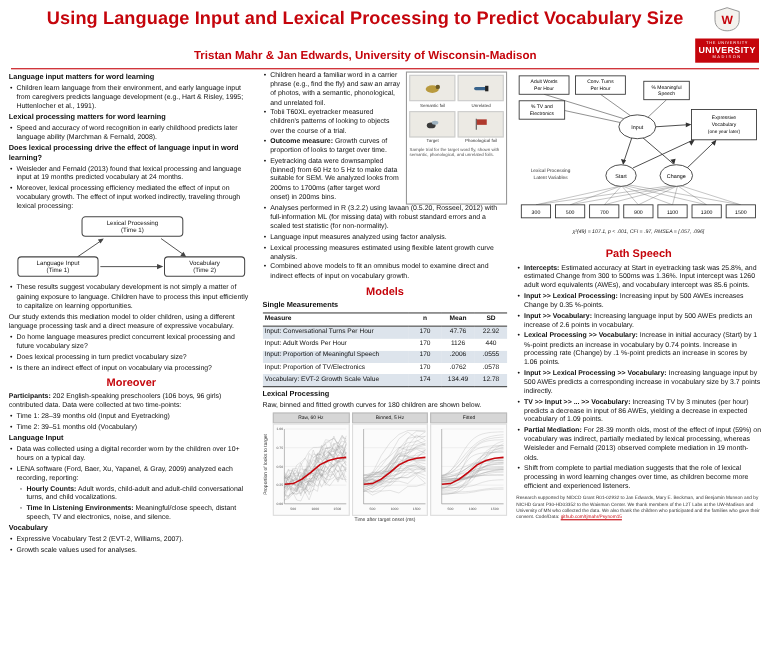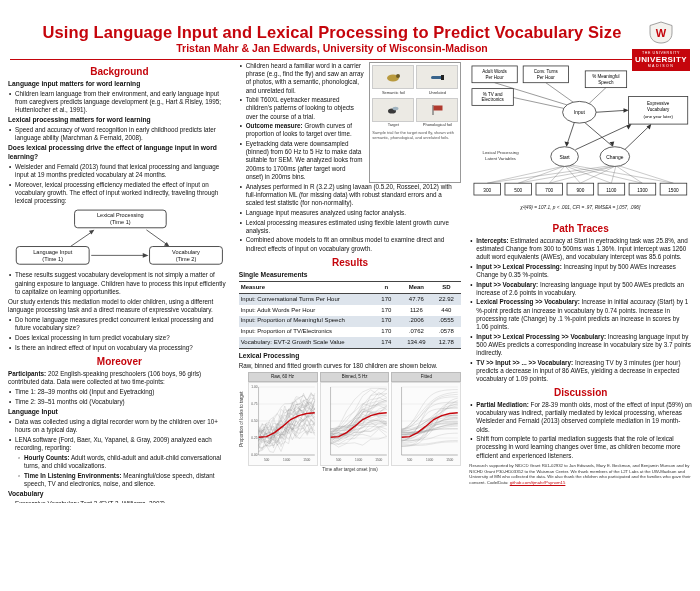--- a/index.html
+++ b/index.html
@@ -1,24 +1,24 @@
 <!DOCTYPE html>
 <html><head>
 <meta charset="utf-8">
 <style>
   * { box-sizing: border-box; margin: 0; padding: 0; }
   html,body { background:#ffffff; }
   .poster {
     width: 700px; height: 503px; background: #fff; position: relative; overflow: hidden;
-    font-family: "Liberation Sans", sans-serif; color: #111; padding: 18px 8px;
+    font-family: "Liberation Sans", sans-serif; color: #111; padding: 3px 8px;
   }
   
   .header { position: relative; text-align: center; padding: 5px 70px 0 34px; }
   .title  { color:#c5050c; font-size: 16.5px; font-weight: bold; letter-spacing: 0.1px; }
-  .authors{ color:#c5050c; font-size: 10.5px; font-weight: bold; margin-top: 0; }
+  .authors{ color:#c5050c; font-size: 10.5px; font-weight: bold; margin-top: 18px; }
   .rule   { border-top: 1.5px solid #c5050c; margin: 5px 2px 2px 2px; }
   .logo { position:absolute; right: 2px; top: 3px; width: 58px; text-align:center; }
   .logo-band { background:#c5050c; color:#fff; padding: 2px 1px 3px; margin-top: 1px; }
   .logo-top { font-size: 3.6px; letter-spacing: 0.6px; }
   .logo-mid { font-size: 8px; font-weight: bold; letter-spacing: 0.4px; }
   .logo-bot { font-size: 3.6px; letter-spacing: 1.4px; }
   
   .cols { display: flex; gap: 8px; margin-top: 2px; }
   .col  { flex: 1; min-width: 0; font-size: 6.3px; line-height: 1.3; }
   .sec  { color:#c5050c; font-size: 10px; font-weight: bold; text-align: center; margin: 3px 0 2px; }
@@ -82,21 +82,20 @@
         <div class="logo-mid">UNIVERSITY</div>
         <div class="logo-bot">MADISON</div>
       </div>
     </div>
   </div>
   <div class="rule"></div>
 
   <div class="cols">
 
     <div class="col">
-      <div class="sec">Background</div>
 
       <div class="sub">Language input matters for word learning</div>
       <ul class="b">
         <li><span>Children learn language from their environment, and early language input from caregivers predicts language development (e.g., Hart &amp; Risley, 1995; Huttenlocher et al., 1991).</span></li>
       </ul>
 
       <div class="sub">Lexical processing matters for word learning</div>
       <ul class="b">
         <li><span>Speed and accuracy of word recognition in early childhood predicts later language ability (Marchman &amp; Fernald, 2008).</span></li>
       </ul>
@@ -218,21 +217,21 @@
         </div>
       </div>
 
       <ul class="b">
         <li><span>Analyses performed in R (3.2.2) using lavaan (0.5.20, Rosseel, 2012) with full-information ML (for missing data) with robust standard errors and a scaled test statistic (for non-normality).</span></li>
         <li><span>Language input measures analyzed using factor analysis.</span></li>
         <li><span>Lexical processing measures estimated using flexible latent growth curve analysis.</span></li>
         <li><span>Combined above models to fit an omnibus model to examine direct and indirect effects of input on vocabulary growth.</span></li>
       </ul>
 
-      <div class="sec">Results</div>
+      <div class="sec">Models</div>
       <div class="sub">Single Measurements</div>
 
       <table class="meas">
         <thead>
           <tr>
             <th>Measure</th>
             <th class="num">n</th>
             <th class="num">Mean</th>
             <th class="num">SD</th>
           </tr>
@@ -512,31 +511,30 @@
         <rect x="131" y="122" width="27" height="12" fill="#fff" stroke="#333" stroke-width="0.8"></rect>
         <text x="144.5" y="130.5" font-size="4.8" text-anchor="middle">1100</text>
         <rect x="162.5" y="122" width="27" height="12" fill="#fff" stroke="#333" stroke-width="0.8"></rect>
         <text x="176" y="130.5" font-size="4.8" text-anchor="middle">1300</text>
         <rect x="194" y="122" width="27" height="12" fill="#fff" stroke="#333" stroke-width="0.8"></rect>
         <text x="207.5" y="130.5" font-size="4.8" text-anchor="middle">1500</text>
 
         <text x="113" y="148" font-size="4.8" font-style="italic" text-anchor="middle" fill="#222">χ²(49) = 107.1, p &lt; .001, CFI = .97, RMSEA = [.057, .096]</text>
       </svg>
 
-      <div class="sec">Path Traces</div>
+      <div class="sec">Path Speech</div>
       <ul class="b">
         <li><b class="lead">Intercepts:</b> <span>Estimated accuracy at Start in eyetracking task was 25.8%, and estimated Change from 300 to 500ms was 1.36%. Input intercept was 1260 adult word equivalents (AWEs), and vocabulary intercept was 85.6 points.</span></li>
         <li><b class="lead">Input &gt;&gt; Lexical Processing:</b> <span>Increasing input by 500 AWEs increases Change by 0.35 %-points.</span></li>
         <li><b class="lead">Input &gt;&gt; Vocabulary:</b> <span>Increasing language input by 500 AWEs predicts an increase of 2.6 points in vocabulary.</span></li>
         <li><b class="lead">Lexical Processing &gt;&gt; Vocabulary:</b> <span>Increase in initial accuracy (Start) by 1 %-point predicts an increase in vocabulary by 0.74 points. Increase in processing rate (Change) by .1 %-point predicts an increase in scores by 1.06 points.</span></li>
         <li><b class="lead">Input &gt;&gt; Lexical Processing &gt;&gt; Vocabulary:</b> <span>Increasing language input by 500 AWEs predicts a corresponding increase in vocabulary size by 3.7 points indirectly.</span></li>
         <li><b class="lead">TV &gt;&gt; Input &gt;&gt; ... &gt;&gt; Vocabulary:</b> <span>Increasing TV by 3 minutes (per hour) predicts a decrease in input of 86 AWEs, yielding a decrease in expected vocabulary of 1.09 points.</span></li>
       </ul>
 
-      <div class="sec">Discussion</div>
       <ul class="b">
         <li><b class="lead">Partial Mediation:</b> <span>For 28-39 month olds, most of the effect of input (59%) on vocabulary was indirect, partially mediated by lexical processing, whereas Weisleder and Fernald (2013) observed complete mediation in 19 month-olds.</span></li>
         <li><span>Shift from complete to partial mediation suggests that the role of lexical processing in word learning changes over time, as children become more efficient and experienced listeners.</span></li>
       </ul>
 
       <div class="foot">
         <span>Research supported by NIDCD Grant R01-02932 to Jan Edwards, Mary E. Beckman, and Benjamin Munson and by NICHD Grant P30-HD03352 to the Waisman Center. We thank members of the L2T Labs at the UW-Madison and University of MN who collected the data. We also thank the children who participated and the families who gave their consent. Code/Data: </span><span class="link">github.com/tjmahr/Psynom15</span>
       </div>
     </div>
   </div>

